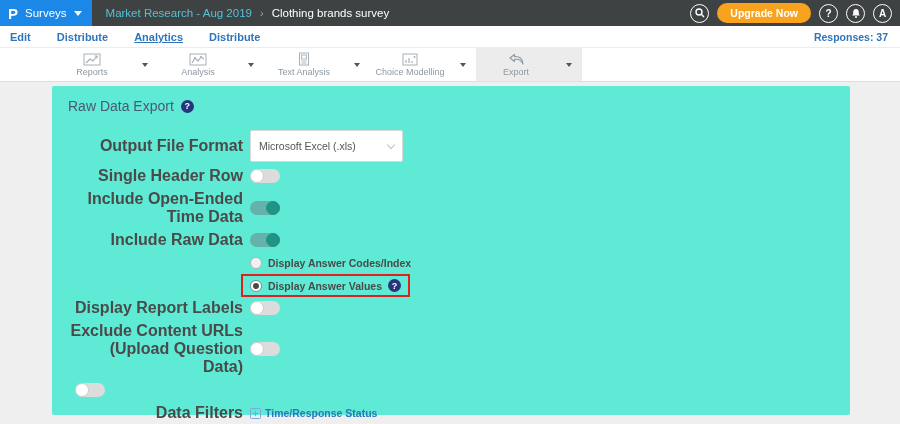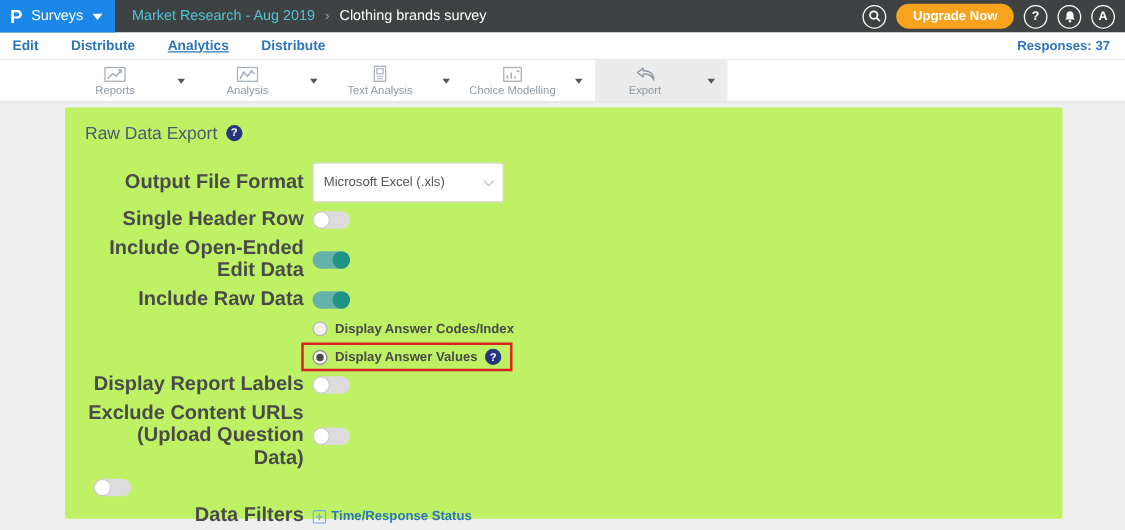--- a/index.html
+++ b/index.html
@@ -33,21 +33,21 @@
   .tool-group { width:106px; display:flex; align-items:center; }
   .tool-group.active { background:#ececec; }
   .tool-main { flex:1; display:flex; flex-direction:column; align-items:center; justify-content:center; gap:1px; cursor:pointer; }
   .tool-label { font-size:9px; color:#8d98a3; white-space:nowrap; }
   .tool-caret { width:26px; display:flex; align-items:center; justify-content:center; cursor:pointer; }
   .caret-g { width:0; height:0; border-left:3.5px solid transparent; border-right:3.5px solid transparent; border-top:4.5px solid #555; }
   .tool-icon svg { display:block; }
 
   
   .content { position:relative; height:342px; }
-  .panel { position:absolute; left:52px; top:4px; width:798px; height:329px; background:#bef264; border-radius:2px; padding:12px 16px 0 16px; }
+  .panel { position:absolute; left:52px; top:4px; width:798px; height:329px; background:#5eead4; border-radius:2px; padding:12px 16px 0 16px; }
   .panel-title-row { display:flex; align-items:center; gap:7px; margin-bottom:16px; }
   .panel-title { font-size:14px; color:#4a5a73; }
   .help { width:13px; height:13px; border-radius:50%; background:#27357e; color:#fff; font-size:9px; font-weight:bold;
     display:inline-flex; align-items:center; justify-content:center; cursor:pointer; flex:0 0 auto; }
 
   .row { display:flex; align-items:center; margin-bottom:5px; min-height:18px; }
   .f-label { width:175px; text-align:right; font-size:16px; font-weight:bold; color:#4a4a4a; flex:0 0 auto; }
   .f-ctrl { margin-left:7px; display:flex; align-items:center; gap:6px; }
 
   .select { width:153px; height:32px; border:1px solid #d9d9d9; border-radius:2px; background:#fff;
@@ -221,21 +221,21 @@
     <div class="row">
       <div class="f-label">Single Header Row</div>
       <div class="f-ctrl">
           <div class="toggle">
             <div class="knob"></div>
           </div>
         </div>
     </div>
 
     <div class="row">
-      <div class="f-label">Include Open-Ended Edit Data</div>
+      <div class="f-label">Include Open-Ended Time Data</div>
       <div class="f-ctrl">
           <div class="toggle on">
             <div class="knob"></div>
           </div>
         </div>
     </div>
 
     <div class="row">
       <div class="f-label">Include Raw Data</div>
       <div class="f-ctrl">

